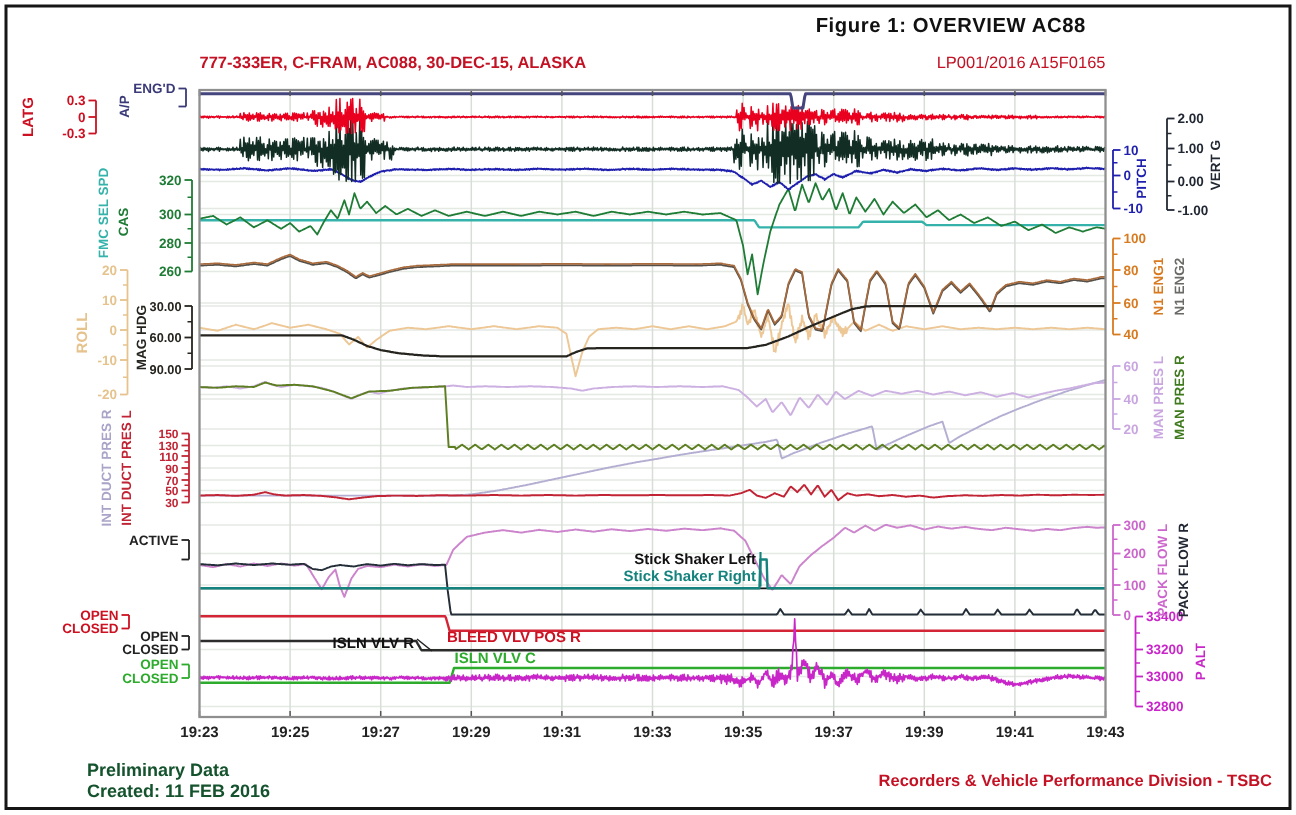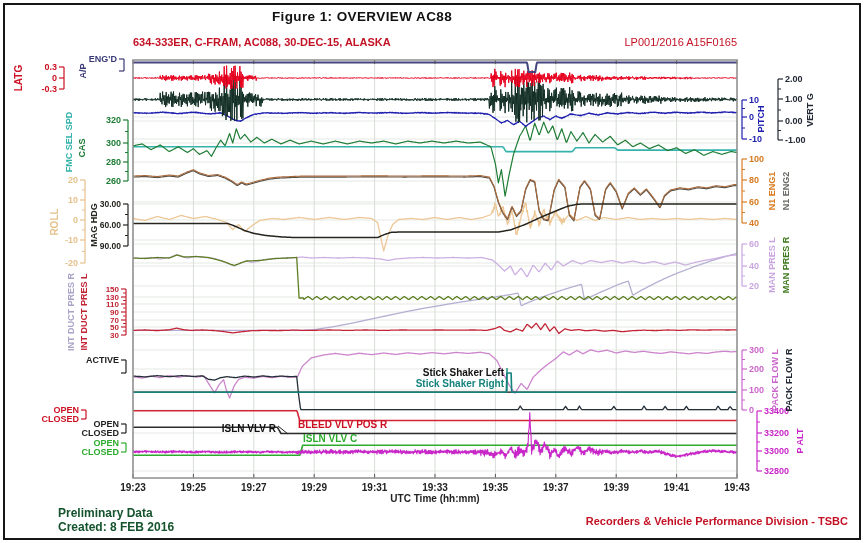--- a/index.html
+++ b/index.html
@@ -1,34 +1,34 @@
 <!DOCTYPE html>
 <html><head>
 <meta charset="utf-8">
 <style>
   html,body{margin:0;padding:0;background:#fff;}
   .fig{position:relative;width:864px;height:543px;background:#fff;overflow:hidden;
        font-family:"Liberation Sans","DejaVu Sans",sans-serif;}
   .frame{position:absolute;inset:3px;border:2px solid #161616;pointer-events:none;}
   .abs{position:absolute;}
-  .fig-title{top:9px;left:0;width:724px;text-align:center;font-size:13.5px;font-weight:bold;color:#111;letter-spacing:.4px;}
+  .fig-title{top:9px;left:0;width:724px;text-align:right;font-size:13.5px;font-weight:bold;color:#111;letter-spacing:.4px;}
   .hdr-left{top:36px;left:133px;width:320px;font-size:11px;font-weight:bold;color:#c41225;}
   .hdr-right{top:36px;left:560px;width:177px;text-align:right;font-size:11px;font-weight:normal;color:#c41225;}
   .x-label{top:493px;left:335px;width:200px;text-align:center;font-size:10px;font-weight:bold;color:#222;}
   .foot-l{left:58px;color:#14532d;font-weight:bold;font-size:12px;}
   .foot-r{top:515px;right:16px;color:#c41225;font-weight:bold;font-size:11px;}
   svg text{font-family:"Liberation Sans","DejaVu Sans",sans-serif;}
 </style>
 </head>
 <body>
 
 <div class="fig">
   <div class="frame"></div>
   <div class="abs fig-title">Figure 1: OVERVIEW AC88</div>
-  <div class="abs hdr-left">634-333ER, C-FRAM, AC088, 30-DEC-15, ALASKA</div>
+  <div class="abs hdr-left">777-333ER, C-FRAM, AC088, 30-DEC-15, ALASKA</div>
   <div class="abs hdr-right">LP001/2016 A15F0165</div>
 
   <svg width="864" height="543" viewBox="0 0 864 543" style="position:absolute;left:0;top:0;">
       <rect x="133" y="60" width="604" height="418" fill="#ffffff"></rect>
       <g>
         <line x1="133" y1="100" x2="737" y2="100" stroke="#e4e9e4" stroke-width="1"></line>
         <line x1="133" y1="117" x2="737" y2="117" stroke="#e4e9e4" stroke-width="1"></line>
         <line x1="133" y1="121" x2="737" y2="121" stroke="#e4e9e4" stroke-width="1"></line>
         <line x1="133" y1="139" x2="737" y2="139" stroke="#e4e9e4" stroke-width="1"></line>
         <line x1="133" y1="143" x2="737" y2="143" stroke="#e4e9e4" stroke-width="1"></line>
@@ -331,17 +331,16 @@
         <line x1="676.6" y1="60" x2="676.6" y2="64" stroke="#555" stroke-width="1"></line>
         <line x1="676.6" y1="474" x2="676.6" y2="478" stroke="#555" stroke-width="1"></line>
         <text x="676.6" y="491" fill="#222" font-size="10" font-weight="bold" text-anchor="middle">19:41</text>
         <line x1="737" y1="60" x2="737" y2="64" stroke="#555" stroke-width="1"></line>
         <line x1="737" y1="474" x2="737" y2="478" stroke="#555" stroke-width="1"></line>
         <text x="737" y="491" fill="#222" font-size="10" font-weight="bold" text-anchor="middle">19:43</text>
       </g>
       <rect x="133" y="60" width="604" height="418" fill="none" stroke="#8f8f8f" stroke-width="1.5"></rect>
     </svg>
 
-  <div class="abs x-label">UTC Time (hh:mm)</div>
   <div class="abs foot-l" style="top:506px;">Preliminary Data</div>
-  <div class="abs foot-l" style="top:520px;">Created: 8 FEB 2016</div>
+  <div class="abs foot-l" style="top:520px;">Created: 11 FEB 2016</div>
   <div class="abs foot-r">Recorders &amp; Vehicle Performance Division - TSBC</div>
 </div>
 
 </body></html>

